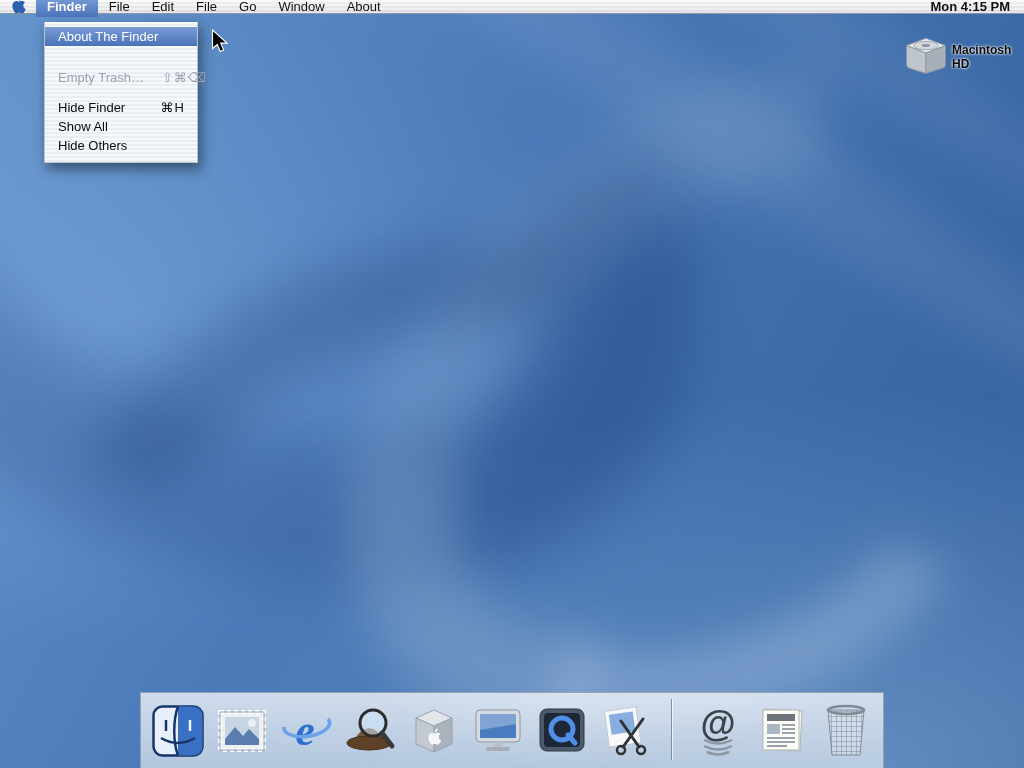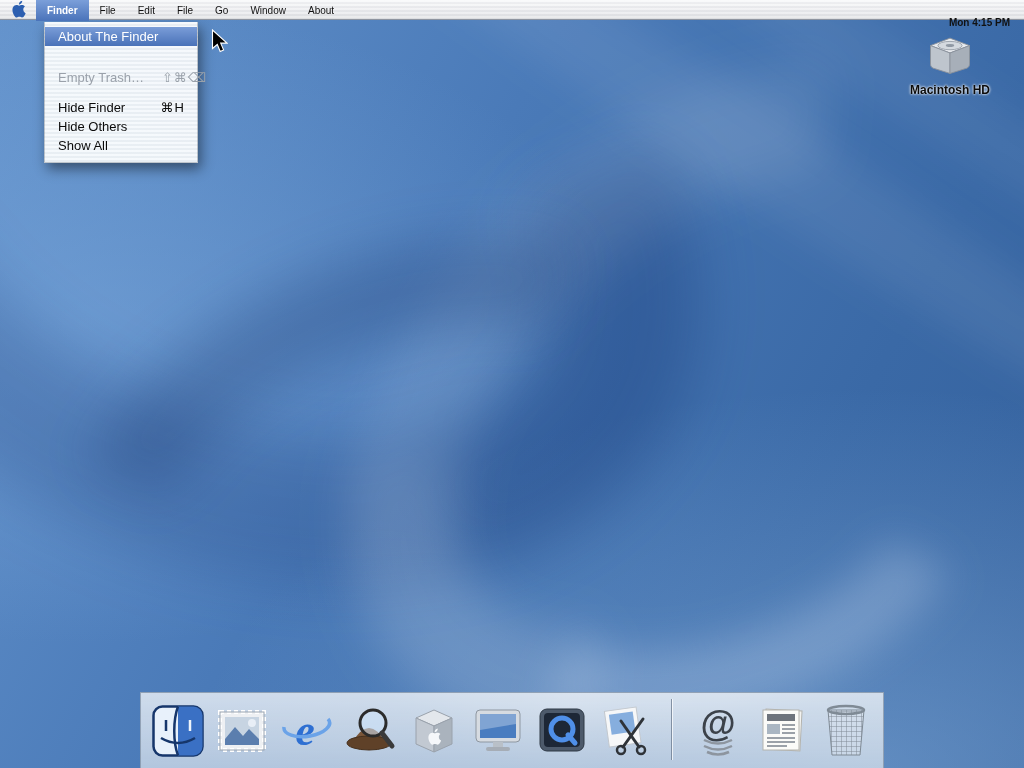--- a/index.html
+++ b/index.html
@@ -28,22 +28,22 @@
     border-top-color:rgba(255,255,255,.10); transform:rotate(-40deg); filter:blur(24px); }
   .swirl-light2 { width:560px; height:380px; left:430px; top:330px;
     border:70px solid transparent; border-bottom-color:rgba(230,242,255,.22);
     transform:rotate(-18deg); filter:blur(20px); }
   .streak1 { width:1200px; height:90px; left:160px; top:110px; background:rgba(255,255,255,.07);
     transform:rotate(33deg); filter:blur(18px); border-radius:50%; }
   .streak2 { width:1100px; height:70px; left:330px; top:30px; background:rgba(255,255,255,.05);
     transform:rotate(33deg); filter:blur(16px); border-radius:50%; }
 
   
-  .menubar { position:absolute; top:0; left:0; width:100%; height:20px; z-index:30;
-    display:flex; align-items:flex-start; font-size:10px; color:#111;
+  .menubar { position:absolute; top:0; left:0; width:100%; height:14px; z-index:30;
+    display:flex; align-items:center; font-size:13px; color:#111;
     background:
       linear-gradient(rgba(255,255,255,.30), rgba(0,0,0,.06)),
       repeating-linear-gradient(180deg,#f7f8fa 0 2px,#e9ebee 2px 4px);
     border-bottom:1px solid rgba(55,65,85,.55); }
   .mb-apple { width:36px; display:flex; align-items:center; justify-content:center; }
   .mb-item { padding:0 11px; line-height:21px; white-space:nowrap; }
   .mb-item.active { background:linear-gradient(180deg,#7b9fd9,#4a73ba); color:#fff; font-weight:bold; }
   .mb-clock { margin-left:auto; padding:12px 14px; line-height:21px; font-weight:bold; white-space:nowrap; }
 
   
@@ -57,21 +57,21 @@
   .dd-item.selected { background:linear-gradient(180deg,#7a9dd8,#4a72b8); color:#fff; }
   .dd-item.disabled { color:#9aa1aa; }
   .dd-gap { height:11px; }
   .dd-shortcut { margin-left:18px; letter-spacing:1px; }
 
   
   .cursor { position:absolute; left:211px; top:29px; z-index:40; }
 
   
   .desktop-icon { position:absolute; top:30px; right:24px; width:100px; z-index:5;
-    display:flex; flex-direction:column; align-items:center; cursor:default; }
+    display:flex; flex-direction:row; align-items:center; cursor:default; }
   .di-label { margin-top:3px; font-size:12px; font-weight:bold; color:#0b0b0b;
     text-shadow:0 0 3px rgba(255,255,255,.95), 0 0 2px rgba(255,255,255,.9); }
 
   
   .dock { position:absolute; left:140px; bottom:0; width:744px; height:76px; z-index:20;
     display:flex; align-items:center; gap:9px; padding:4px 10px 6px;
     background:linear-gradient(rgba(244,247,250,.78), rgba(222,230,238,.70));
     border:1px solid rgba(130,145,165,.75); border-bottom:none; }
   .dock-icon { width:56px; height:62px; display:flex; align-items:flex-end; justify-content:center; }
   .dock-sep { width:1px; align-self:stretch; margin:2px 9px;
@@ -133,25 +133,25 @@
     <div class="dd-item disabled">
       <span class="dd-label">Empty Trash…</span>
       <span class="dd-shortcut">⇧⌘⌫</span>
     </div>
     <div class="dd-gap"></div>
     <div class="dd-item">
       <span class="dd-label">Hide Finder</span>
       <span class="dd-shortcut">⌘H</span>
     </div>
     <div class="dd-item">
+      <span class="dd-label">Show All</span>
+      <span class="dd-shortcut"></span>
+    </div>
+    <div class="dd-item">
       <span class="dd-label">Hide Others</span>
-      <span class="dd-shortcut"></span>
-    </div>
-    <div class="dd-item">
-      <span class="dd-label">Show All</span>
       <span class="dd-shortcut"></span>
     </div>
   </div>
 
   <span class="cursor">
     <svg width="17" height="24" viewBox="0 0 17 24">
       <path d="M1.5 1 L1.5 19.5 L6.3 15.5 L9.2 22.4 L12.6 20.9 L9.7 14.1 L16 14.1 Z" fill="#000" stroke="#fff" stroke-width="1.1"></path>
     </svg>
   </span>
 

